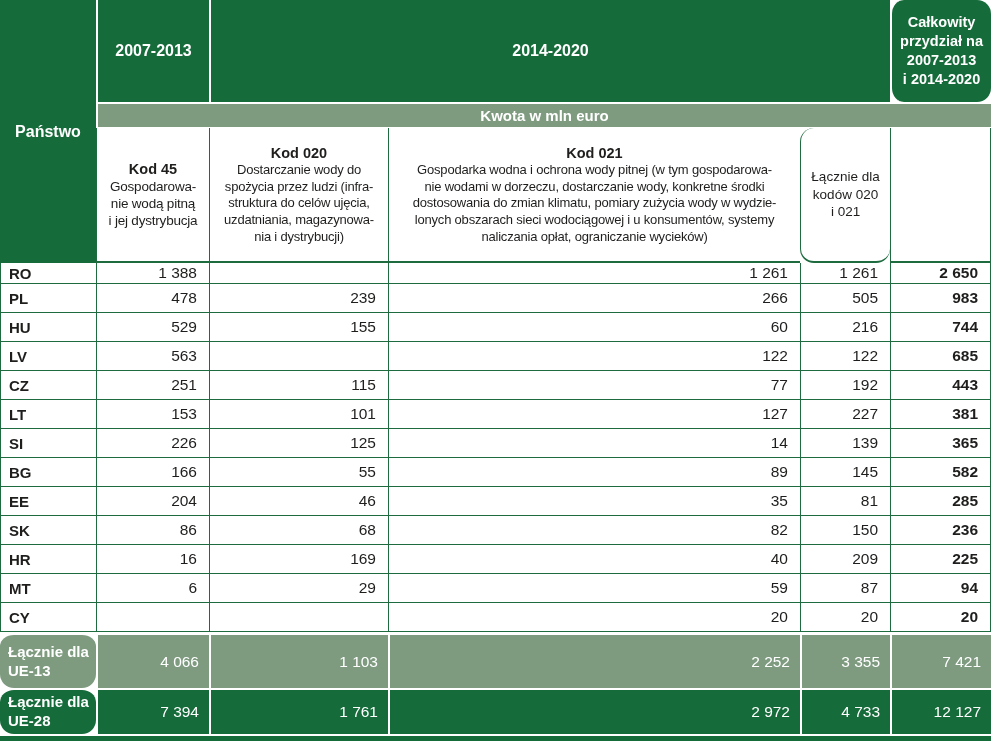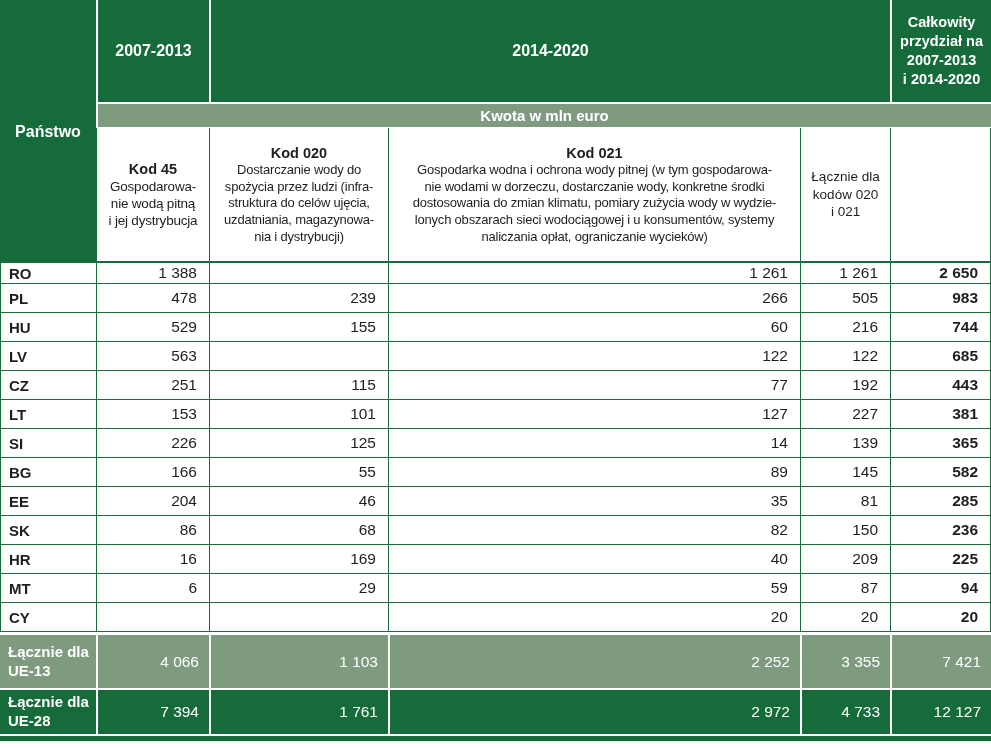--- a/index.html
+++ b/index.html
@@ -13,21 +13,21 @@
     width:991px;height:750px;background:#fff;
     font-family:"Liberation Sans", sans-serif;
     color:var(--ink);
     -webkit-font-smoothing:antialiased;
   }
   table{
     border-collapse:separate;border-spacing:0;table-layout:fixed;
     width:991px;
   }
   td{box-sizing:border-box;vertical-align:middle;overflow:hidden;}
-  .pre{white-space:pre-line;}
+  .pre{white-space:pre-line;border-radius:14px;}
 
   
   .hdr{
     background:var(--dark);color:#fff;font-weight:bold;text-align:center;
   }
   .hdr-country{font-size:16px;}
   .hdr-period{font-size:16px;border-left:2px solid #fff;}
   .hdr-total{font-size:14.5px;line-height:1.32;border-left:2px solid #fff;padding:4px 2px;}
 
   

